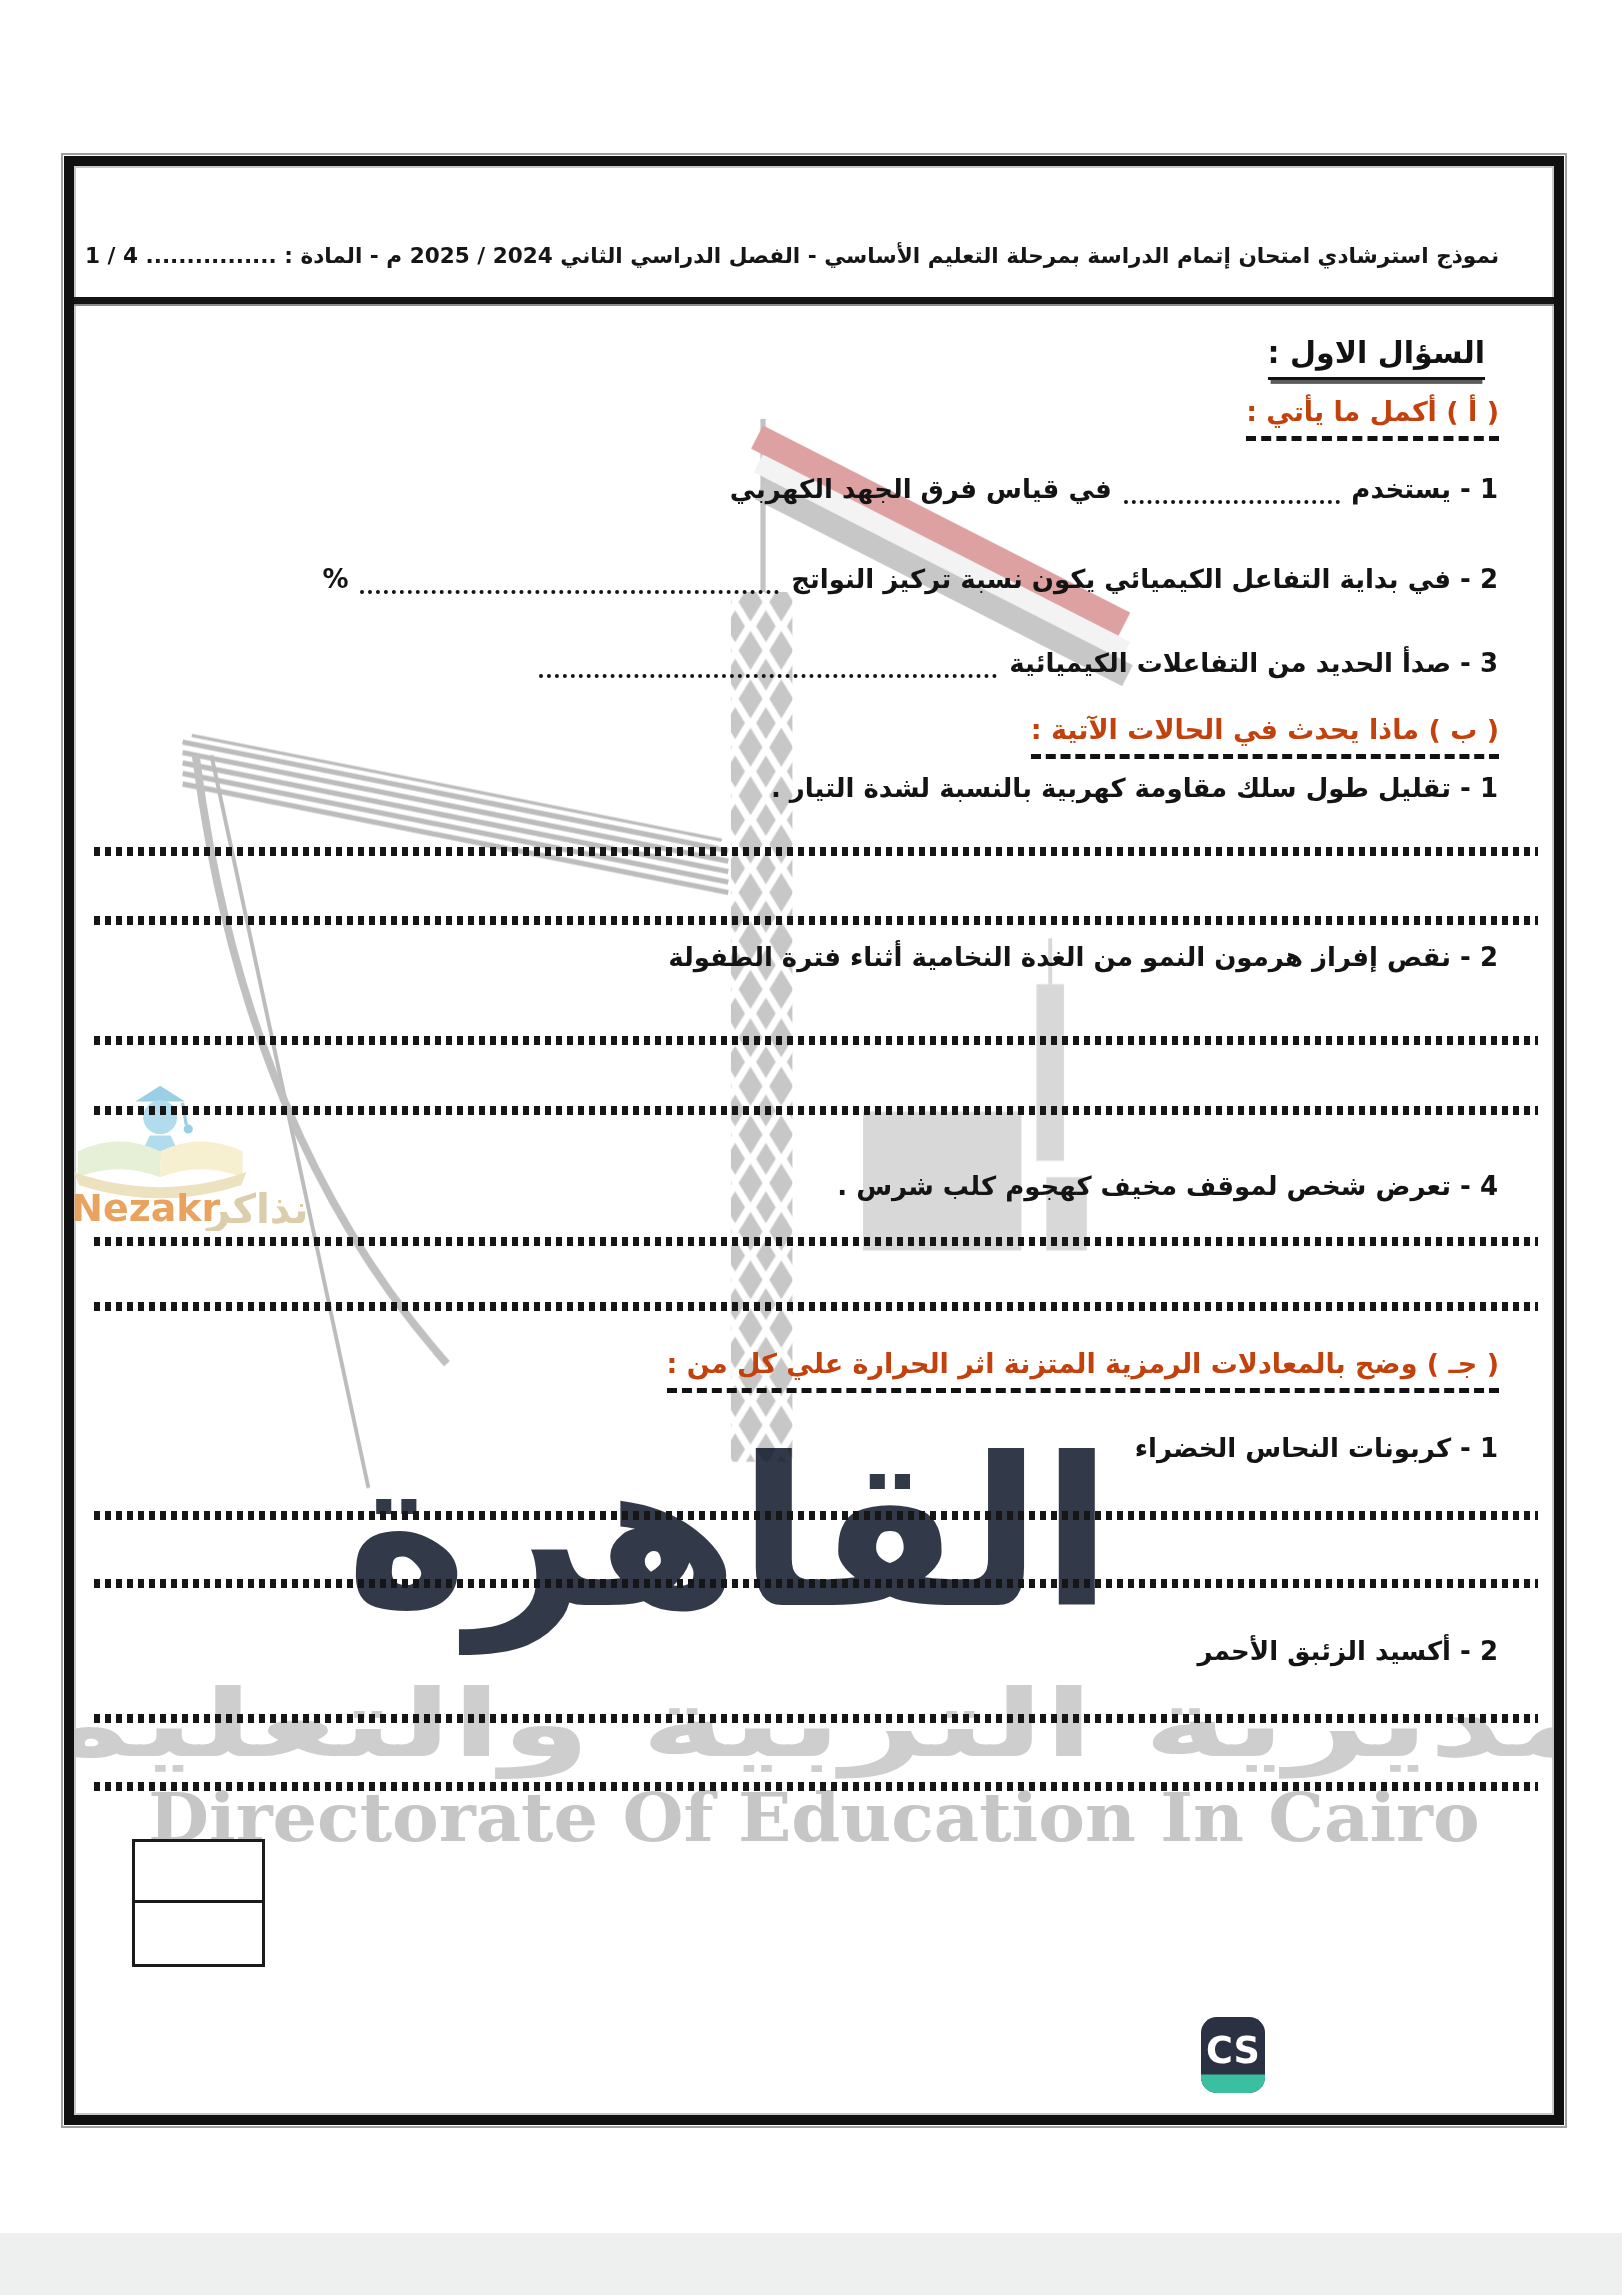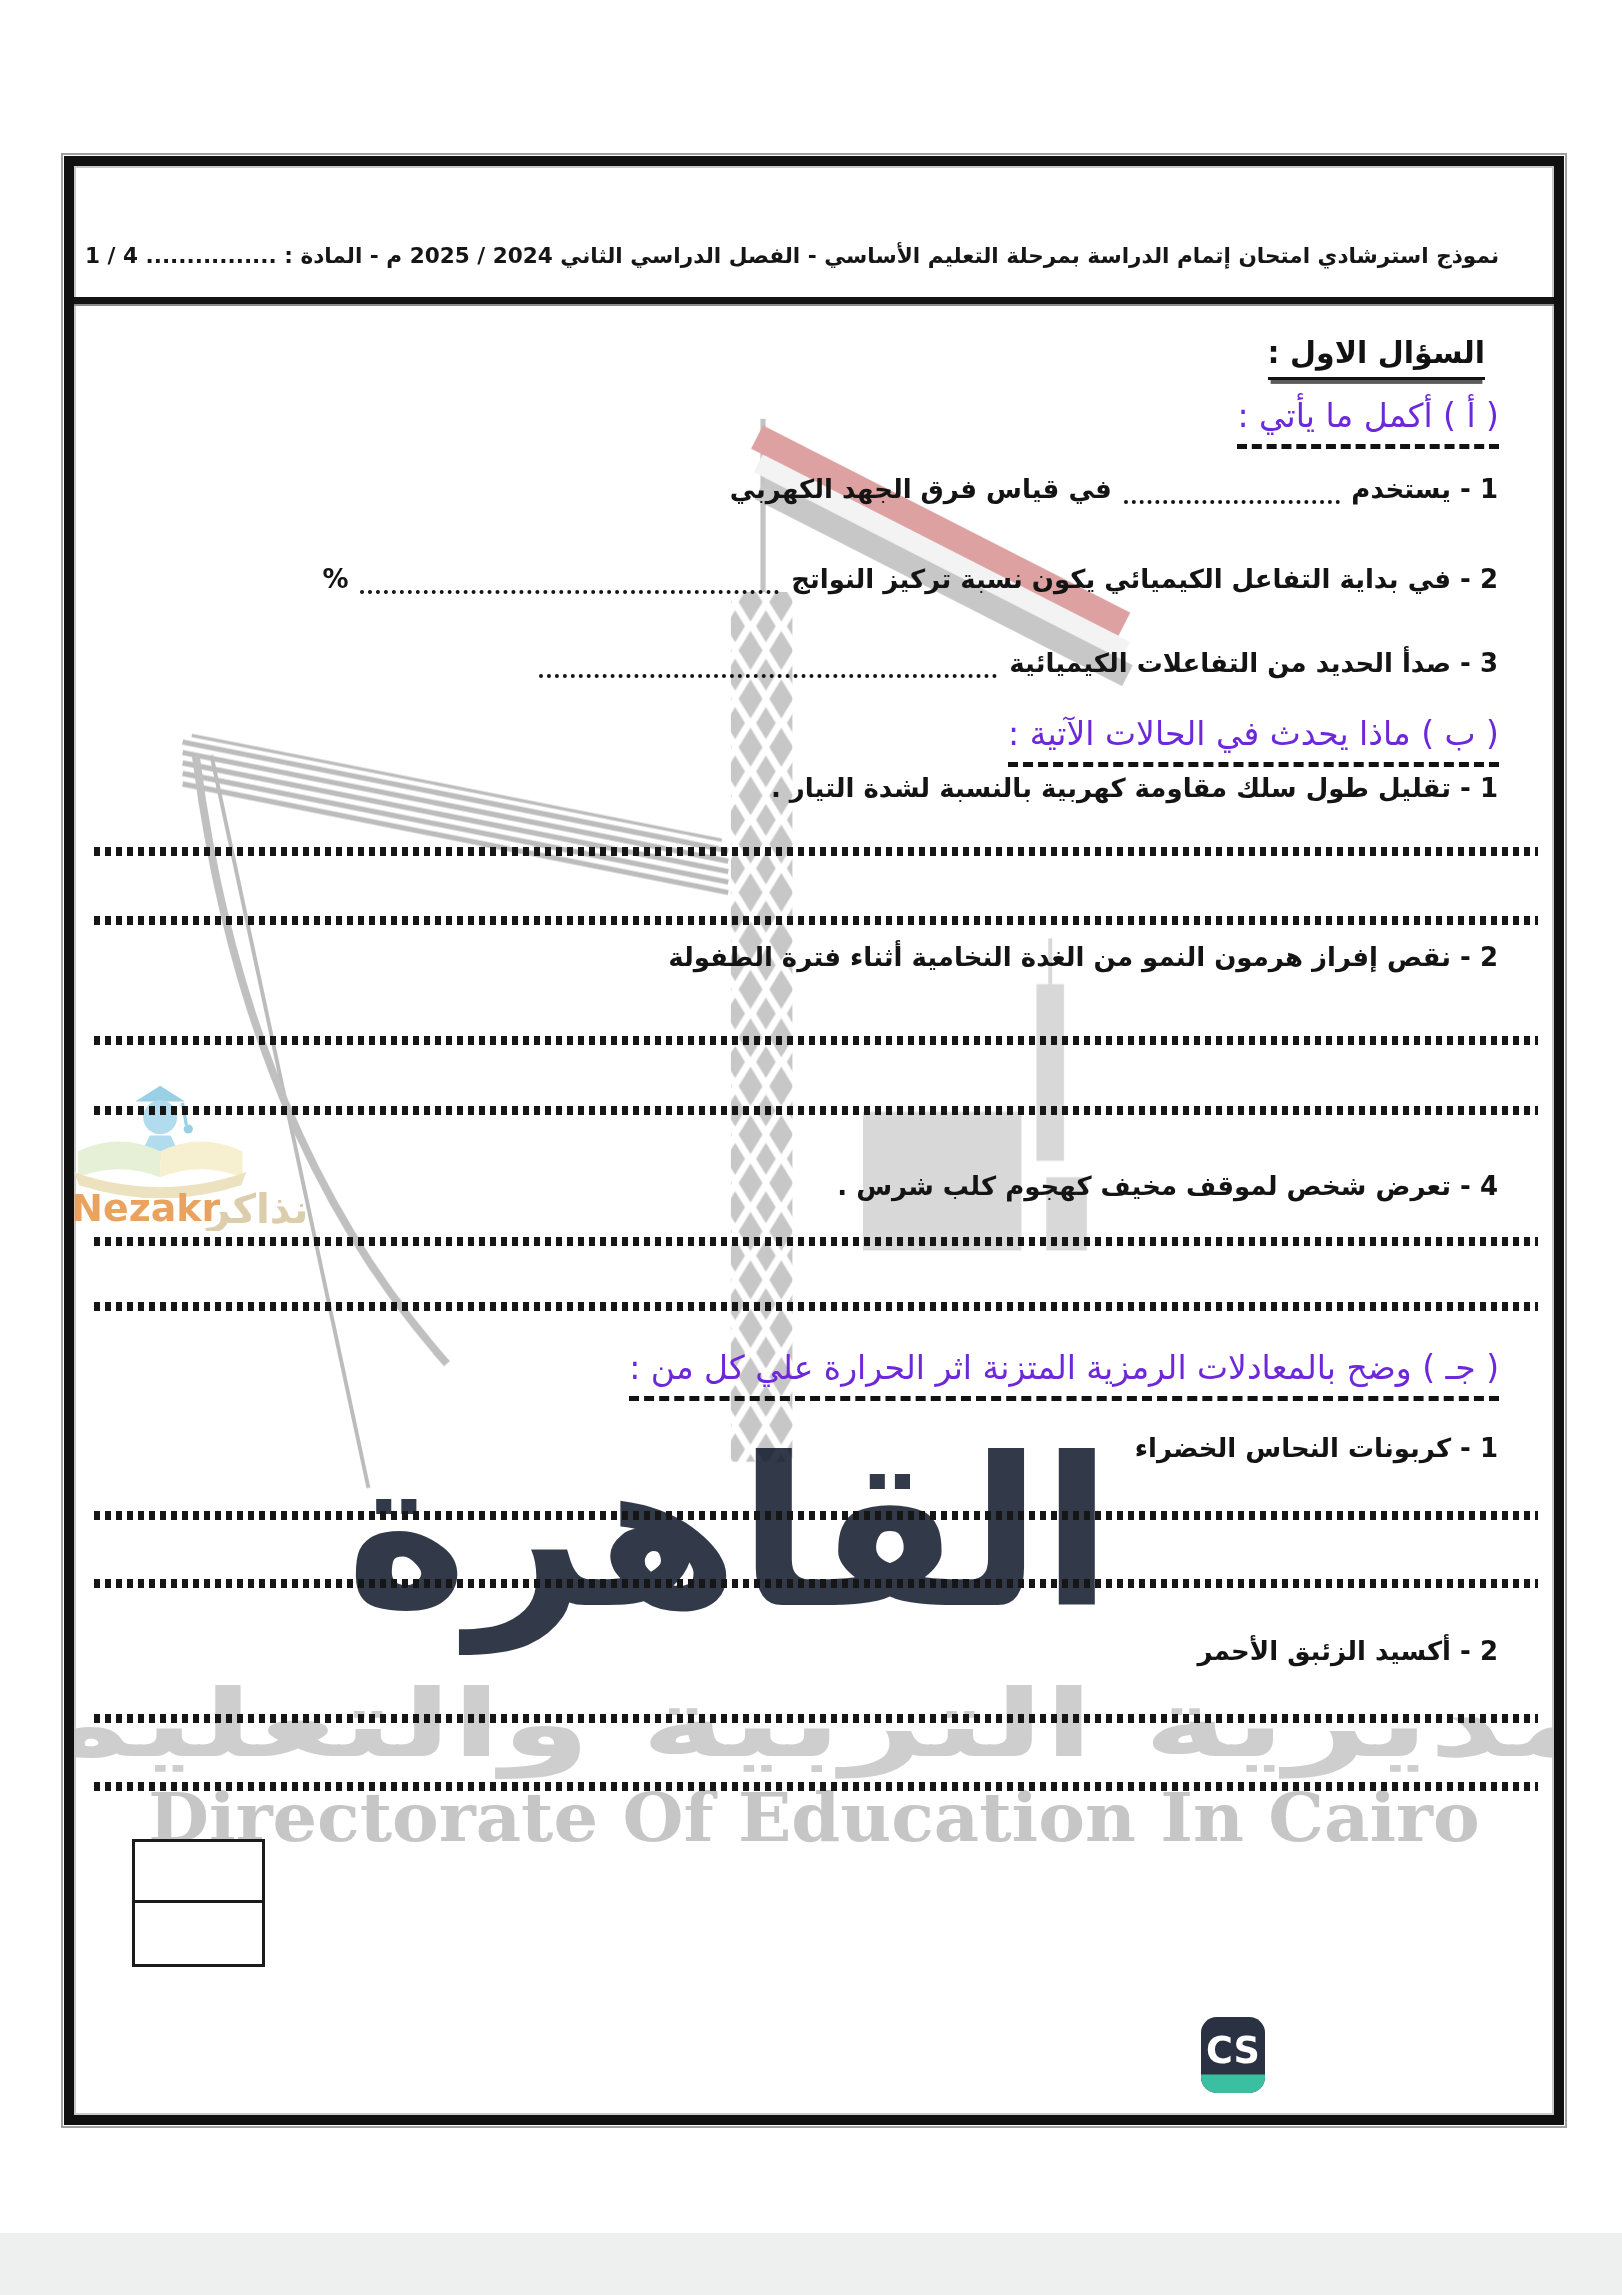--- a/index.html
+++ b/index.html
@@ -42,21 +42,21 @@
   .rule{
     position:absolute;top:131px;left:0;right:0;height:6.5px;background:#141414;
     border-bottom:2.6px solid #8c8c8c;
   }
   .sec-title{
     position:absolute;top:169px;right:69px;direction:rtl;font-size:30px;font-weight:bold;
     color:#121212;padding-bottom:6.5px;border-bottom:3.3px solid #121212;
     box-shadow:0 6.5px 0 -2.6px #5c5c5c;
   }
   .sub-head{
-    position:absolute;direction:rtl;font-size:33px;font-weight:normal;color:#6d28d9;
+    position:absolute;direction:rtl;font-size:27px;font-weight:bold;color:#c2410c;
     padding-bottom:9.2px;border-bottom:5.2px dashed #121212;white-space:nowrap;
   }
   .q{
     position:absolute;right:56px;left:26px;direction:rtl;display:flex;
     align-items:flex-end;gap:11.8px;font-size:26px;font-weight:bold;color:#141414;
     white-space:nowrap;
   }
   .blank{display:inline-block;border-bottom:4.6px dotted #141414;height:19.6px;}
   .w330{width:216px;} .w640{width:419px;} .w700{width:458px;}
   .ansline{

